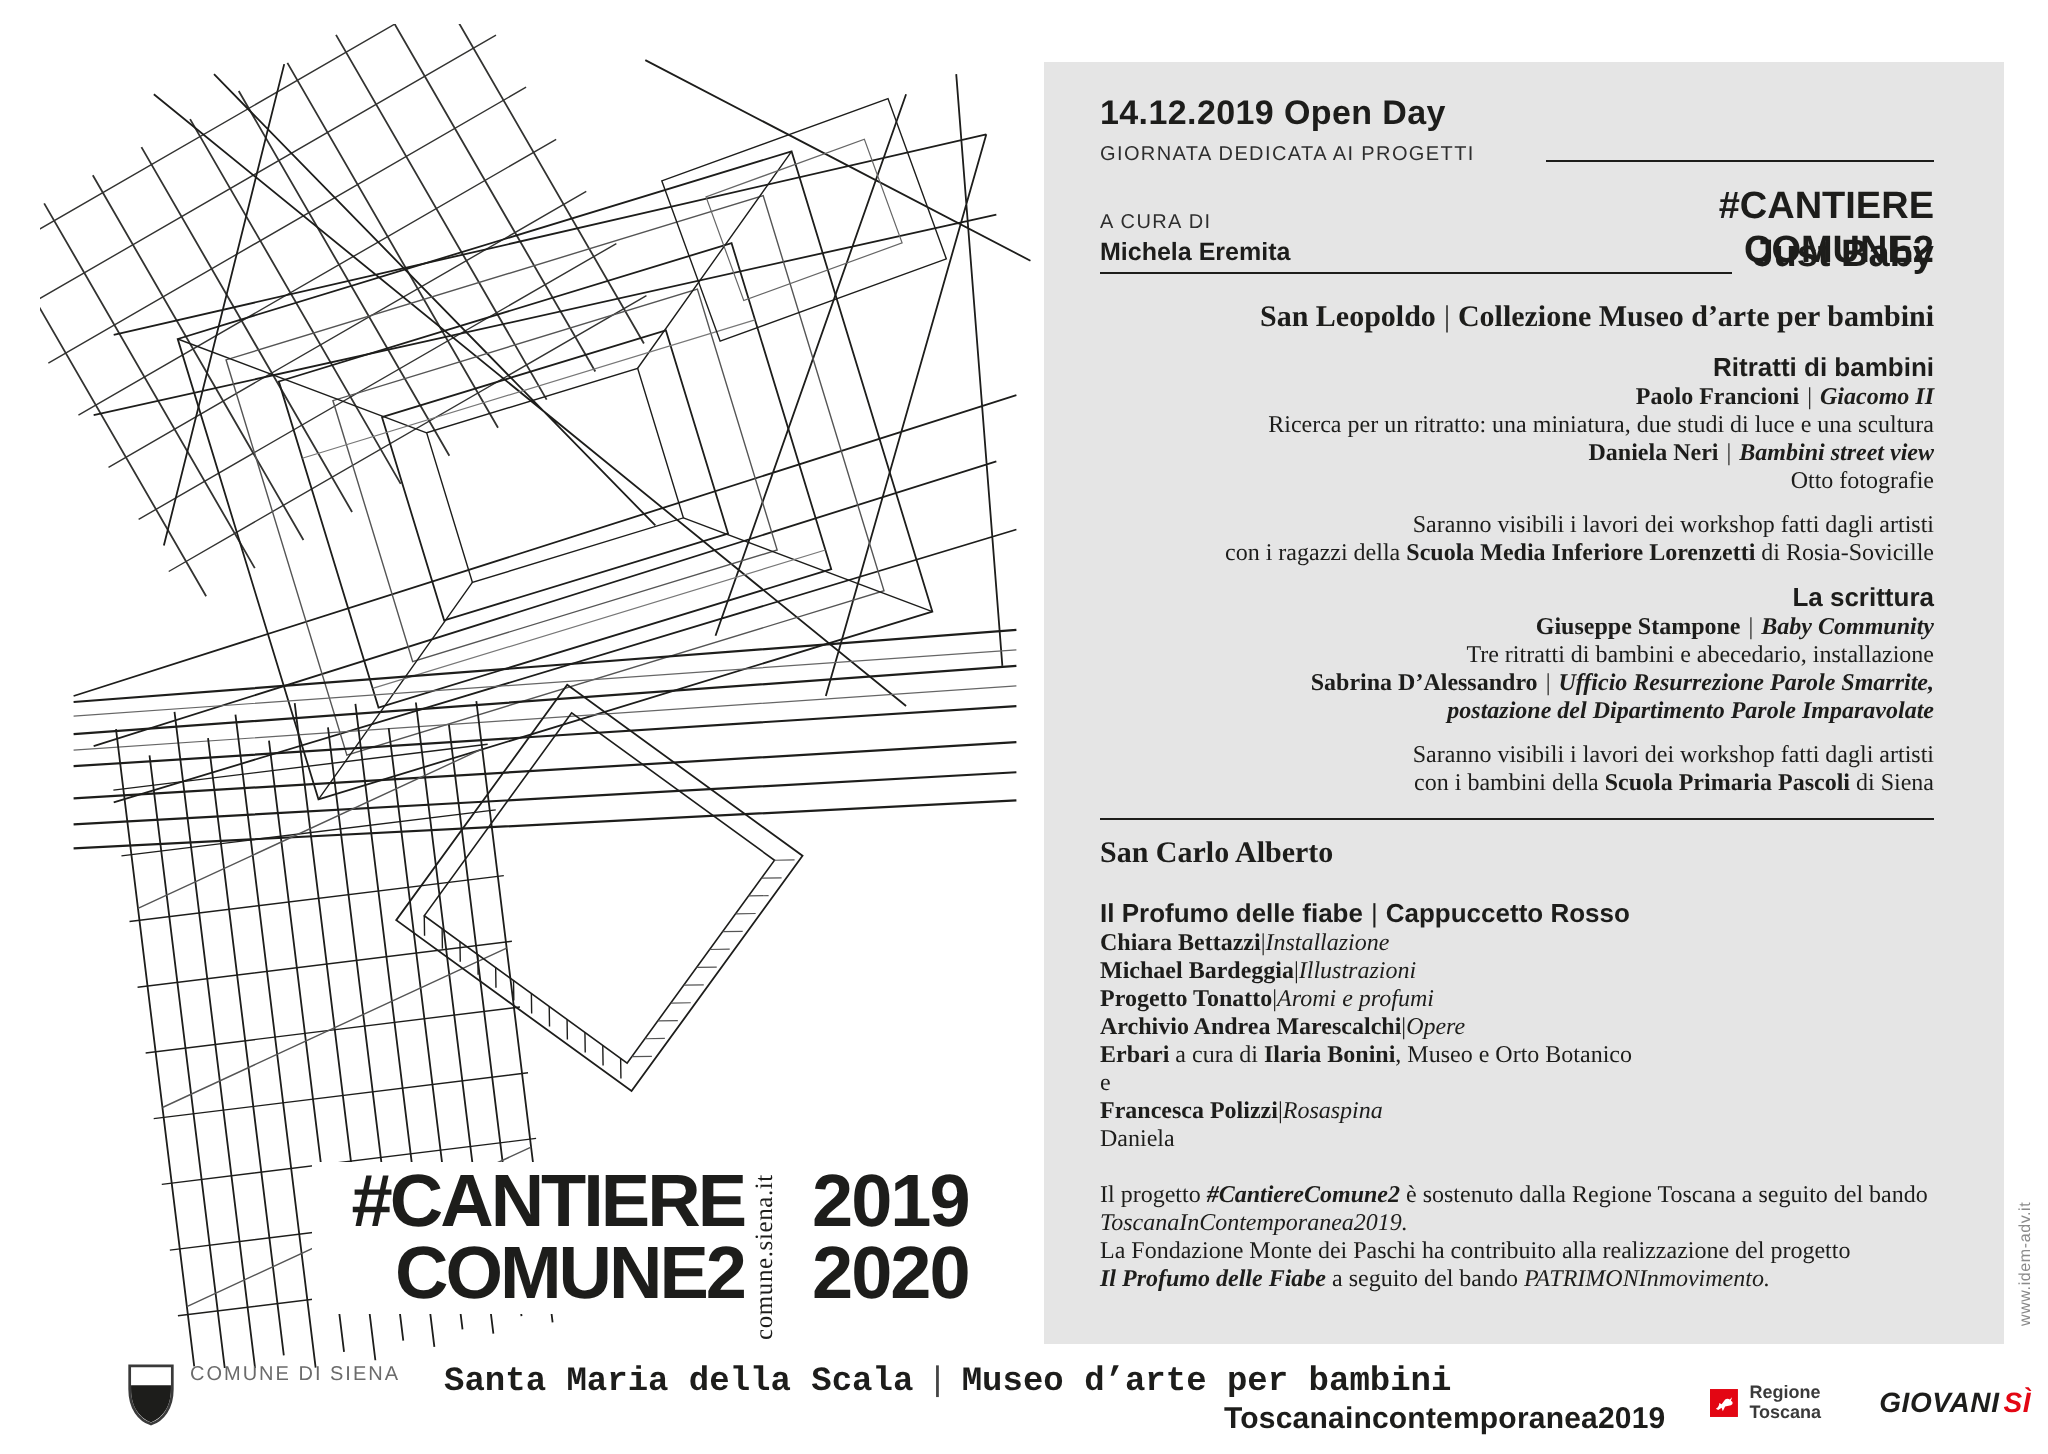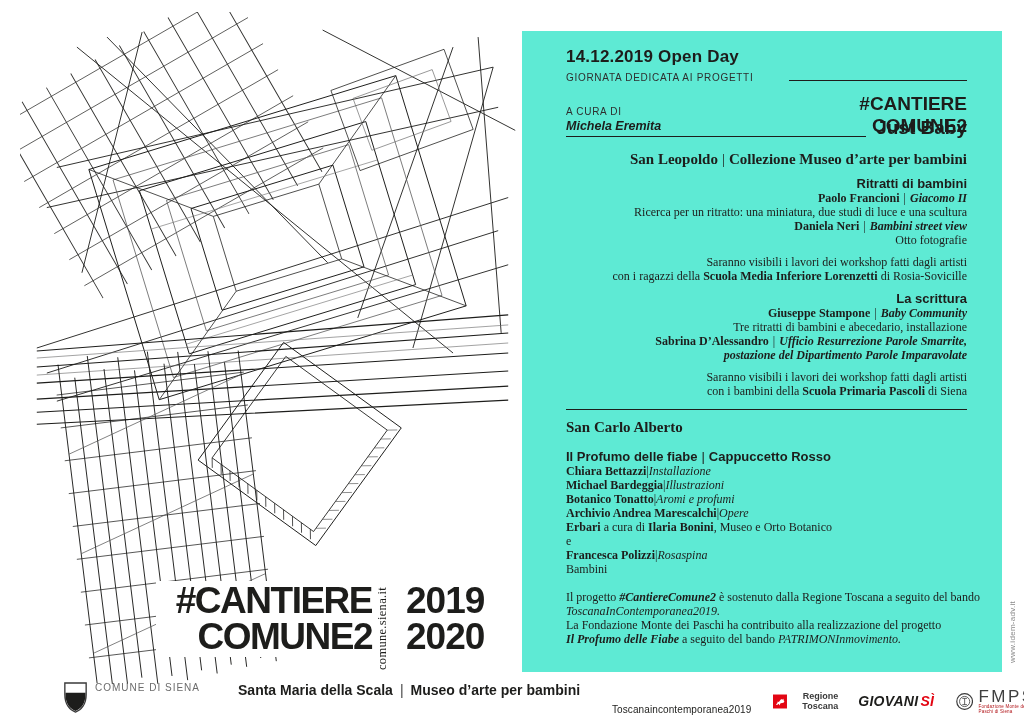--- a/index.html
+++ b/index.html
@@ -15,59 +15,59 @@
   .lt-main { width:208px; text-align:right; font-weight:800; font-size:37px; line-height:36px; letter-spacing:-1.5px; }
   .lt-years { margin-left:34px; font-weight:800; font-size:37px; line-height:36px; letter-spacing:-1px; }
   .site-vert {
     position:absolute; left:375px; top:670px; transform:rotate(-90deg); transform-origin:0 0;
     font-family:"Liberation Serif", serif; font-size:12.5px; letter-spacing:.3px; color:#1d1d1b; width:90px;
   }
   
   .footer-left { position:absolute; left:63px; top:682px; display:flex; align-items:flex-start; }
   .shield { width:25px; height:31px; }
   .muni-label { font-size:10px; letter-spacing:1px; color:#6b6b6b; margin-left:7px; }
-  .venue-line { font-family:Liberation Sans, sans-serif; font-weight:700; font-size:14px; margin-left:38px; color:#1d1d1b; }
+  .venue-line { font-family:Liberation Mono, monospace; font-weight:700; font-size:17px; margin-left:22px; color:#1d1d1b; }
   .venue-line .sep { font-weight:400; color:#444; padding:0 7px; }
   
   .yellow {
     position:absolute; left:522px; top:31px; width:480px; height:641px;
-    background:#5eead4; padding:16px 35px 0 44px; overflow:hidden;
+    background:#e5e5e5; padding:16px 35px 0 28px; overflow:hidden;
   }
   .event-date { font-weight:800; font-size:17px; line-height:20px; letter-spacing:.2px; }
   .sub-row { display:flex; align-items:flex-end; margin-top:5px;gap:28px; }
   .giornata { font-size:10px; letter-spacing:.7px; color:#2e2e2e; white-space:nowrap; }
   .rule { flex:1; border-bottom:1.2px solid #1d1d1b; margin:0 0 2px 8px; }
   .apertura { font-weight:800; font-size:12.5px; margin-top:3px; }
   .curator-row { display:flex; align-items:flex-end; margin-top:23px; }
   .curator-under { flex:1; border-bottom:1.2px solid #1d1d1b; padding-bottom:3px; }
   .acura { font-size:10px; letter-spacing:.7px; color:#2e2e2e; }
-  .cname { font-weight:800; font-size:12.5px; margin-top:2px;font-style:italic; }
+  .cname { font-weight:800; font-size:12.5px; margin-top:2px; }
   .just-baby { font-weight:800; font-size:19px; line-height:1; margin-left:10px; }
   .brand { position:absolute; top:62px; right:35px; text-align:right; font-weight:800; font-size:19px; line-height:22px; }
   .venue-head { font-family:"Liberation Serif", serif; font-weight:700; font-size:15px; text-align:right; margin-top:14px; }
   .venue-head .sep, .aline .sep, .proj-title .sep { font-weight:400; padding:0 4px; }
   .sec-head { font-weight:800; font-size:13px; text-align:right; margin-top:8px; }
   .aline { font-family:"Liberation Serif", serif; font-size:12px; line-height:14px; text-align:right; white-space:nowrap; }
   .aline .workb { font-style:italic; font-weight:700; }
   .gap { height:8px; }
   .divider { border:0; border-top:1.2px solid #1d1d1b; margin:11px 0 9px; }
   .left-sec { text-align:left; }
   .venue-head-l { font-family:"Liberation Serif", serif; font-weight:700; font-size:15px; margin-top:2px; }
   .proj-title { font-weight:800; font-size:13px; margin-top:13px; }
   .laline { font-family:"Liberation Serif", serif; font-size:12px; line-height:14px; white-space:nowrap; }
   .laline .work { font-style:italic; }
   .credits { margin-top:14px; font-family:"Liberation Serif", serif; font-size:12px; line-height:14px; white-space:nowrap; }
   .credits .bi { font-weight:700; font-style:italic; }
   .credits .it { font-style:italic; }
   
   .footer-right { position:absolute; left:612px; top:684px; height:34px; display:flex; align-items:center; }
-  .program { font-weight:400; font-size:10px; letter-spacing:.1px;margin-top:17px; }
+  .program { font-weight:700; font-size:15px; letter-spacing:.1px;margin-top:17px; }
   .regione { display:flex; align-items:center; margin-left:22px; }
   .regione-box { width:23px; height:23px; }
-  .regione-label { font-weight:700; font-size:9px; color:#3a3a3a; margin-left:6px;text-align:right; }
+  .regione-label { font-weight:700; font-size:9px; color:#3a3a3a; margin-left:6px; }
   .giovanisi { margin-left:20px; font-weight:700; font-style:italic; font-size:14px; letter-spacing:.3px; text-transform:uppercase; }
   .giovanisi .si { color:#E30613; margin-left:2px; }
   .fmps { display:flex; align-items:center; margin-left:22px; }
   .fmps-emblem { width:23px; height:23px; }
   .fmps-col { margin-left:5px; }
   .fmps-acr { font-size:17px; letter-spacing:2.5px; color:#3f3f3f; line-height:15px; }
   .fmps-sub { font-size:4.5px; color:#b01116; letter-spacing:.2px; }
   .adv-vert {
     position:absolute; left:1008px; top:663px; transform:rotate(-90deg); transform-origin:0 0;
     font-size:8px; color:#8a8a8a; letter-spacing:.3px; white-space:nowrap;
@@ -176,26 +176,26 @@
     <div class="aline">Saranno visibili i lavori dei workshop fatti dagli artisti</div>
     <div class="aline"><span>con i bambini della </span><b>Scuola Primaria Pascoli</b><span> di Siena</span></div>
 
     <hr class="divider">
 
     <div class="left-sec">
       <div class="venue-head-l">San Carlo Alberto</div>
       <div class="proj-title"><span>Il Profumo delle fiabe</span><span class="sep">|</span><span>Cappuccetto Rosso</span></div>
       <div class="laline"><b>Chiara Bettazzi</b><span class="sep">|</span><span class="work">Installazione</span></div>
       <div class="laline"><b>Michael Bardeggia</b><span class="sep">|</span><span class="work">Illustrazioni</span></div>
-      <div class="laline"><b>Botanico Tonatto</b><span class="sep">|</span><span class="work">Aromi e profumi</span></div>
+      <div class="laline"><b>Progetto Tonatto</b><span class="sep">|</span><span class="work">Aromi e profumi</span></div>
       <div class="laline"><b>Archivio Andrea Marescalchi</b><span class="sep">|</span><span class="work">Opere</span></div>
       <div class="laline"><b>Erbari</b><span> a cura di </span><b>Ilaria Bonini</b><span>, Museo e Orto Botanico</span></div>
       <div class="laline">e</div>
       <div class="laline"><b>Francesca Polizzi</b><span class="sep">|</span><span class="work">Rosaspina</span></div>
-      <div class="laline">Bambini</div>
+      <div class="laline">Daniela</div>
     </div>
 
     <div class="credits">
       <div><span>Il progetto </span><span class="bi">#CantiereComune2</span><span> è sostenuto dalla Regione Toscana a seguito del bando</span></div>
       <div class="it">ToscanaInContemporanea2019.</div>
       <div>La Fondazione Monte dei Paschi ha contribuito alla realizzazione del progetto</div>
       <div><span class="bi">Il Profumo delle Fiabe</span><span> a seguito del bando </span><span class="it">PATRIMONInmovimento.</span></div>
     </div>
   </div>
 

